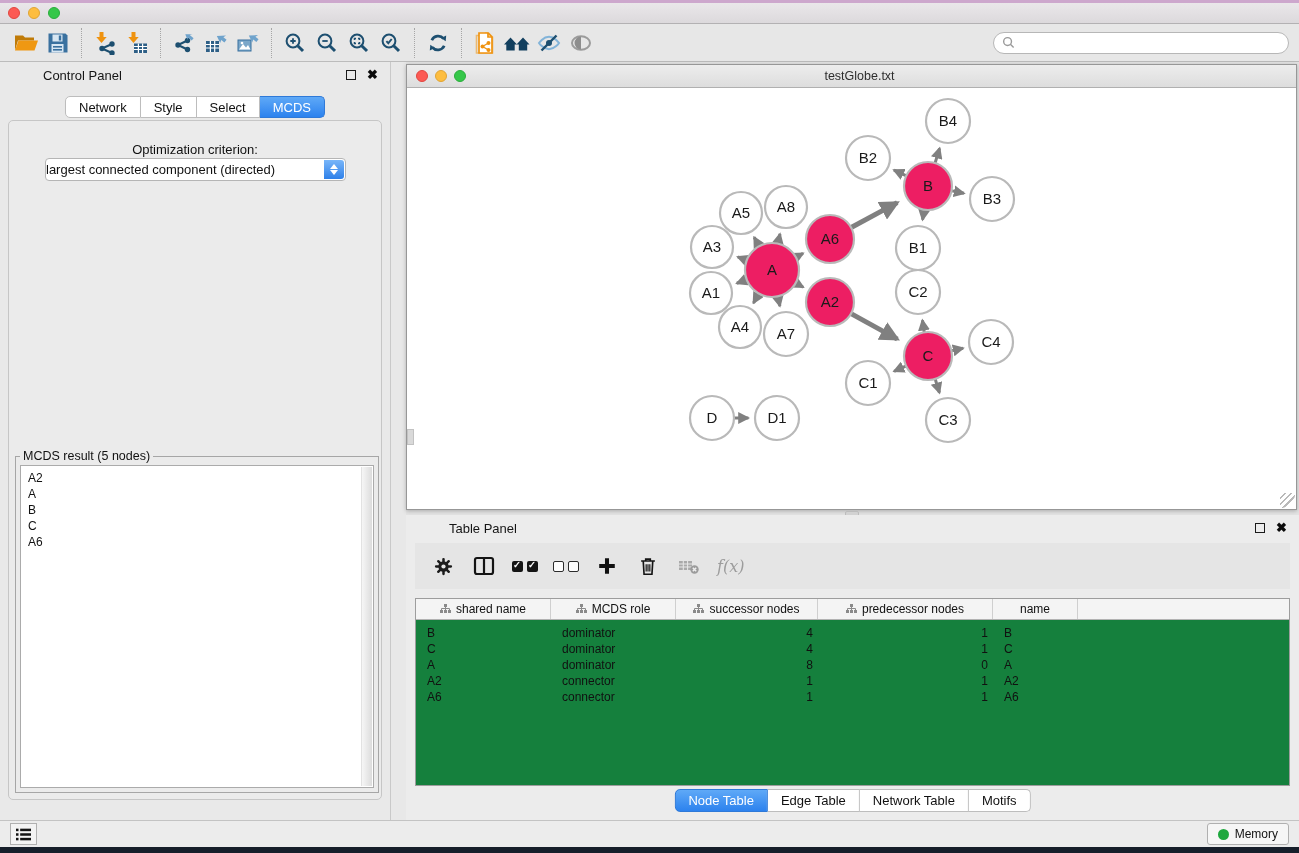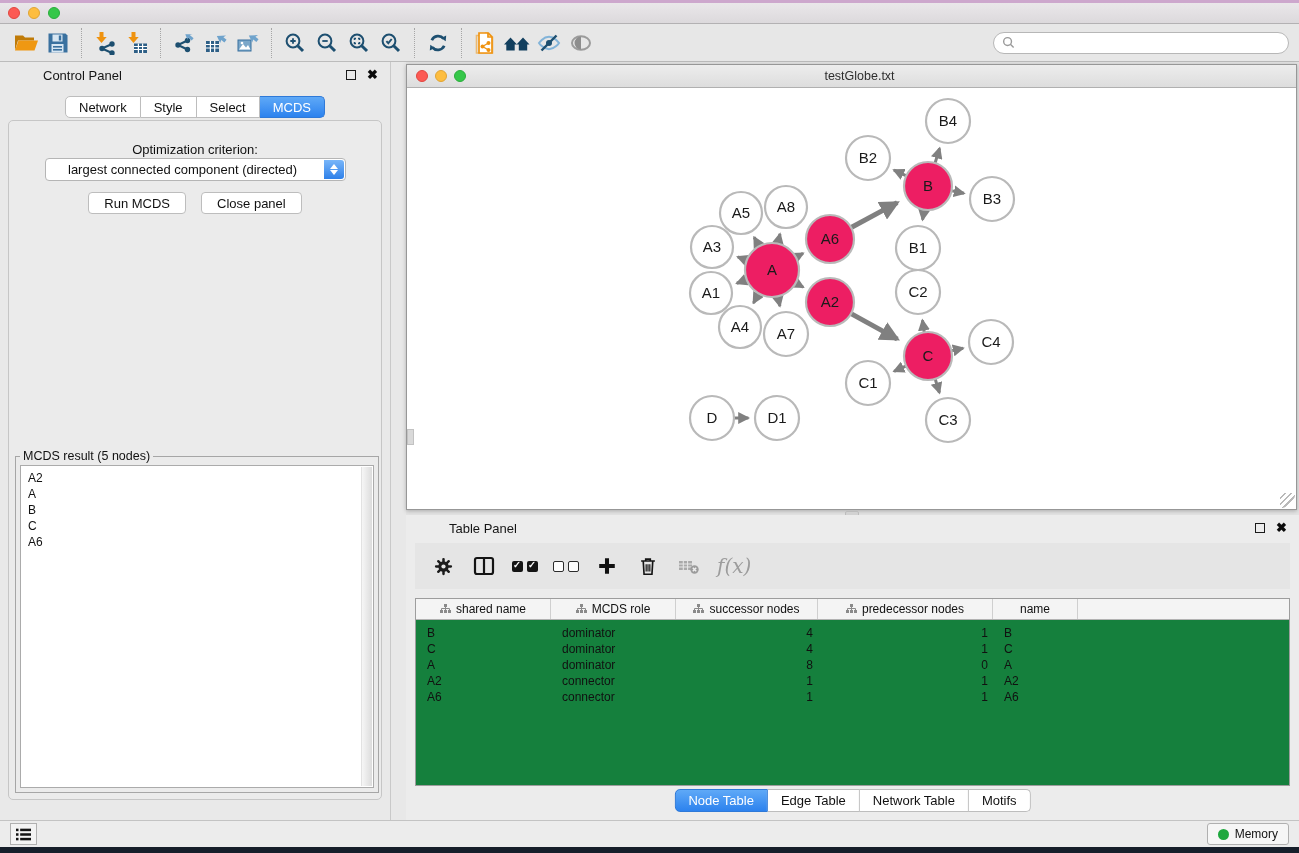--- a/index.html
+++ b/index.html
@@ -38,21 +38,21 @@
   .seg-tab { height:22px; padding:0 13px; background:#fff; border:1px solid #bdbdbd; border-left:none;
     font-size:13px; display:flex; align-items:center; color:#111; white-space:nowrap; }
   .seg-tab:first-child { border-left:1px solid #bdbdbd; border-radius:5px 0 0 5px; }
   .seg-tab:last-child { border-radius:0 5px 5px 0; }
   .seg-tab.active { background:linear-gradient(#5fa9f7,#2c82ee); border-color:#2e79d8; color:#fff; }
 
   .cp-box { position:absolute; left:8px; right:8px; top:58px; bottom:20px; background:#ebebeb;
     border:1px solid #c6c6c6; border-radius:5px; }
   .opt-label { text-align:center; margin-top:21px; font-size:13px; color:#111; }
   .cp-select { position:absolute; left:36px; right:35px; top:37px; height:23px; background:#fff;
-    border:1px solid #b5b5b5; border-radius:4px; font-size:13px; display:flex; align-items:center; padding-left:22px; }
+    border:1px solid #b5b5b5; border-radius:4px; font-size:13px; display:flex; align-items:center; padding-left:0; }
   .sel-stepper { position:absolute; top:1px; right:1px; bottom:1px; width:20px;
     background:linear-gradient(#79b6f9,#2e80e9); border-radius:0 3px 3px 0; }
   .sel-stepper::before { content:""; position:absolute; left:6px; top:4px;
     border-left:4px solid transparent; border-right:4px solid transparent; border-bottom:5px solid #fff; }
   .sel-stepper::after { content:""; position:absolute; left:6px; bottom:4px;
     border-left:4px solid transparent; border-right:4px solid transparent; border-top:5px solid #fff; }
   .cp-buttons { position:absolute; top:71px; left:0; width:100%; display:flex; justify-content:center; gap:15px; }
   .btn { height:22px; padding:0 15px; background:#fff; border:1px solid #bdbdbd; border-radius:4px;
     font-size:13px; display:flex; align-items:center; color:#111; }
 
@@ -82,21 +82,21 @@
 
   
   .table-panel { position:absolute; left:0; top:453px; width:893px; height:305px; background:#ececec; }
   .tp-toolbar { position:absolute; left:9px; right:9px; top:28px; height:46px; background:#e5e5e5;
     display:flex; align-items:center; padding-left:15px; gap:15px; }
   .tp-ico { width:26px; height:26px; display:flex; align-items:center; justify-content:center; }
   .cb-pair { display:flex; gap:4px; }
   .cb { width:11px; height:11px; border-radius:2px; background:#141414; position:relative; }
   .cb::after { content:"✓"; position:absolute; left:1px; top:-2px; color:#fff; font-size:9.5px; font-weight:bold; }
   .cb-empty { width:11px; height:11px; border-radius:2px; border:1.5px solid #2b2b2b; background:#fdfdfd; }
-  .fx-label { font-family:"DejaVu Serif", serif; font-style:italic; font-size:20px; color:#9c9c9c; }
+  .fx-label { font-family:"DejaVu Serif", serif; font-style:italic; font-size:16px; color:#9c9c9c; }
 
   .tp-table { position:absolute; left:9px; right:9px; top:83px; height:188px; background:#15803d;
     border:1px solid #9d9d9d; overflow:hidden; font-size:12px; }
   .tp-header { display:flex; height:21px; background:#f4f4f4; border-bottom:1px solid #b2b2b2; }
   .tp-hcell { display:flex; align-items:center; justify-content:center; gap:5px;
     border-right:1px solid #cfcfcf; font-size:12px; color:#111; }
   .tp-body { padding-top:5px; }
   .tp-row { display:flex; height:16px; align-items:center; }
   .tp-cell { overflow:hidden; white-space:nowrap; }
   .al { padding-left:11px; text-align:left; }
@@ -281,24 +281,20 @@
       <div class="seg-tab">Network</div>
       <div class="seg-tab">Style</div>
       <div class="seg-tab">Select</div>
       <div class="seg-tab active">MCDS</div>
     </div>
   <div class="cp-box">
     <div class="opt-label">Optimization criterion:</div>
     <div class="cp-select">
       <span>largest connected component (directed)</span>
       <span class="sel-stepper"></span>
-    </div>
-    <div class="cp-buttons">
-      <div class="btn">Run MCDS</div>
-      <div class="btn">Close panel</div>
     </div>
     <div class="result-group">
       <span class="result-legend">MCDS result (5 nodes)</span>
       <div class="result-list" id="result-list">
         <div class="result-scroll"></div>
       <div class="result-item">A2</div>
           <div class="result-item">A</div>
           <div class="result-item">B</div>
           <div class="result-item">C</div>
           <div class="result-item">A6</div>

